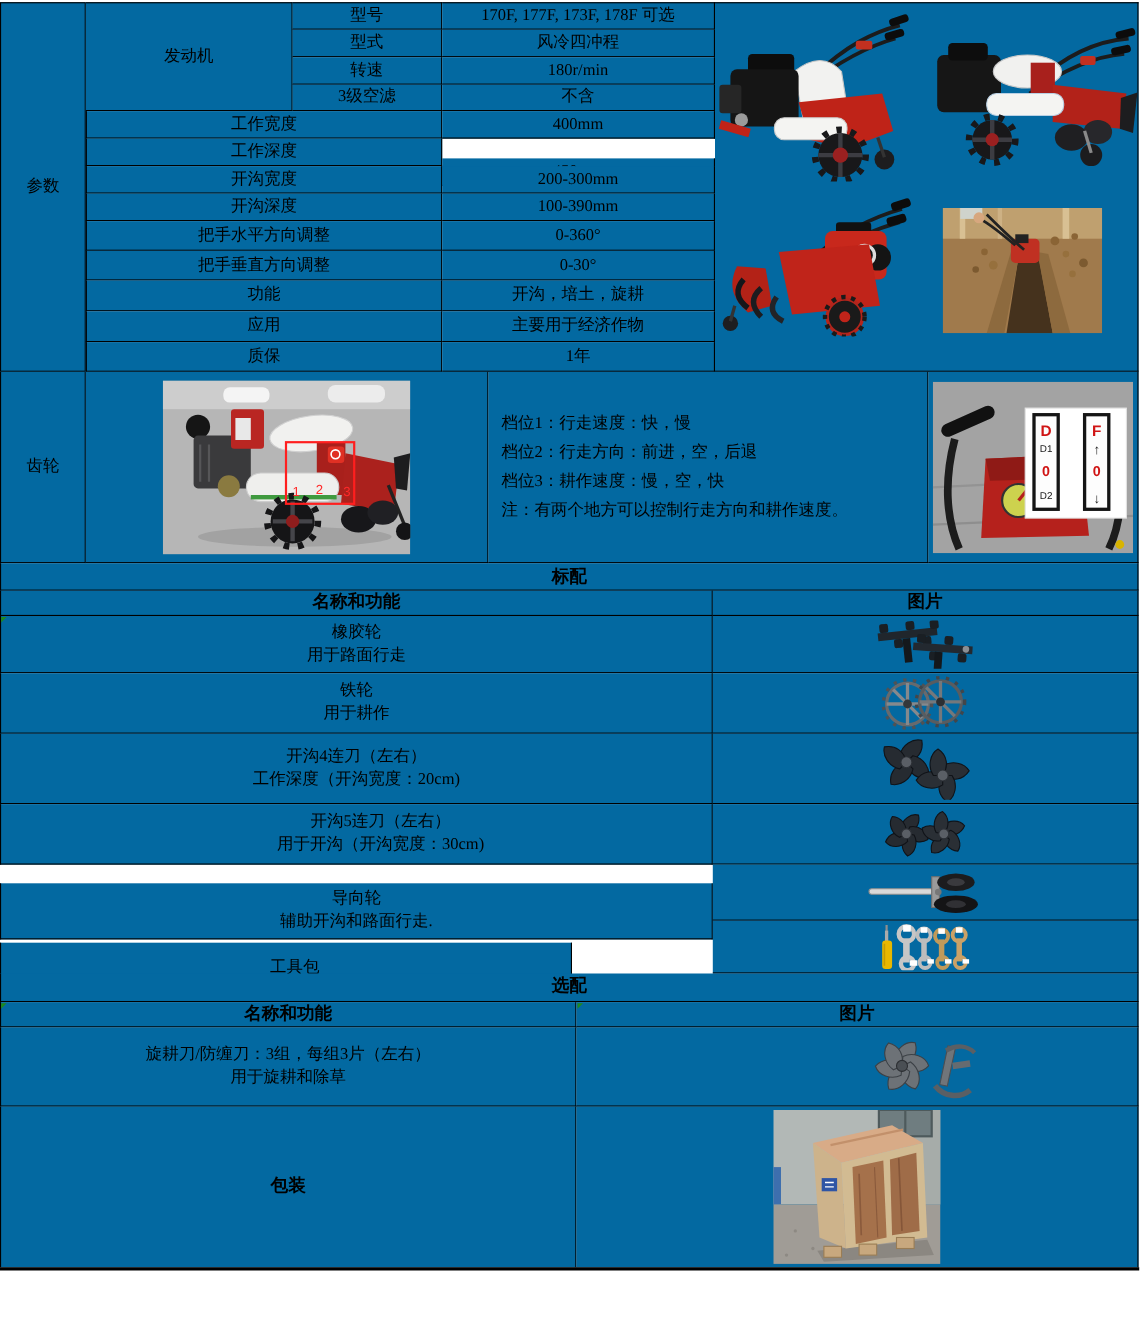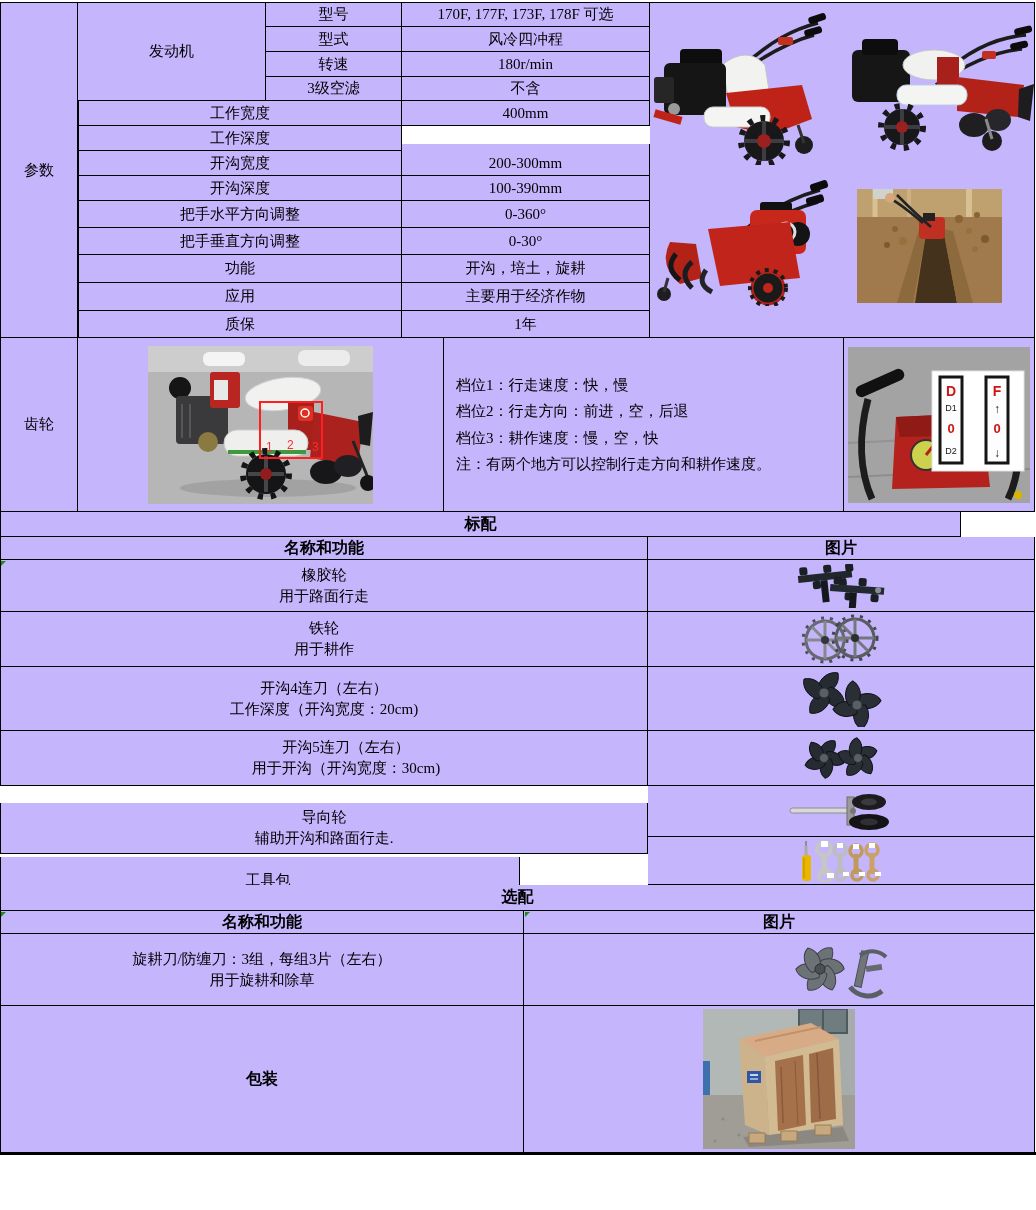--- a/index.html
+++ b/index.html
@@ -1,21 +1,21 @@
 <!DOCTYPE html>
 <html><head>
 <meta charset="utf-8">
 <style>
   html,body{margin:0;padding:0;background:#ffffff;}
   #sheet{position:relative;width:1036px;height:1210px;background:#fff;
          font-family:"Liberation Serif","DejaVu Serif",serif;color:#000;overflow:hidden;}
   .c{position:absolute;box-sizing:border-box;
      border-right:1px solid #000;border-bottom:1px solid #000;
      display:flex;flex-direction:column;align-items:center;justify-content:center;
-     text-align:center;font-size:15px;line-height:1.4;background:#c4b5fd;}
+     text-align:center;font-size:15px;line-height:1.4;background:#0369a1;}
   .bl{border-left:1px solid #000;}
   .bt{border-top:1px solid #000;}
   .nb{border-bottom:none;}
   .bold{font-weight:bold;font-size:16px;}
   .leftal{align-items:flex-start;text-align:left;padding-left:12px;}
   .gline{font-size:15px;line-height:1.75;}
   .photos{display:block;}
   .absimg{position:absolute;}
   .marker{position:absolute;width:0;height:0;border-top:5px solid #1e8a1e;border-right:5px solid transparent;}
   .botbar{position:absolute;left:0;top:1152px;width:1036px;height:3px;background:#000;}
@@ -280,21 +280,21 @@
       <text x="103" y="64" font-size="9" fill="#161616" text-anchor="middle">D1</text>
       <text x="103" y="86" font-size="13" font-weight="bold" fill="#d01414" text-anchor="middle">0</text>
       <text x="103" y="107" font-size="9" fill="#161616" text-anchor="middle">D2</text>
       <text x="149" y="49" font-size="14" font-weight="bold" fill="#d01414" text-anchor="middle">F</text>
       <text x="149" y="66" font-size="12" fill="#161616" text-anchor="middle">↑</text>
       <text x="149" y="86" font-size="13" font-weight="bold" fill="#d01414" text-anchor="middle">0</text>
       <text x="149" y="110" font-size="12" fill="#161616" text-anchor="middle">↓</text>
     </svg>
   </div>
 
-  <div class="c bl bold" style="left:0;top:512px;width:961px;height:25px;">
+  <div class="c bl bold" style="left:0;top:512px;width:1035px;height:25px;justify-content:flex-end;">
     <div>标配</div>
   </div>
   <div class="c bl bold" style="left:0;top:537px;width:648px;height:23px;">
     <div>名称和功能</div>
   </div>
   <div class="c bold" style="left:648px;top:537px;width:387px;height:23px;">
     <div>图片</div>
   </div>
 
   <div class="c bl" style="left:0;top:560px;width:648px;height:52px;">

